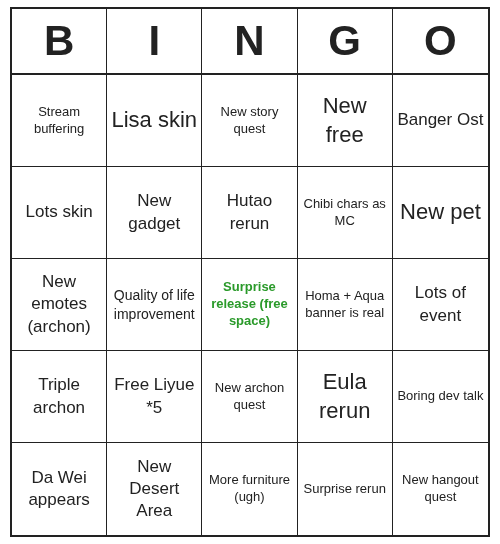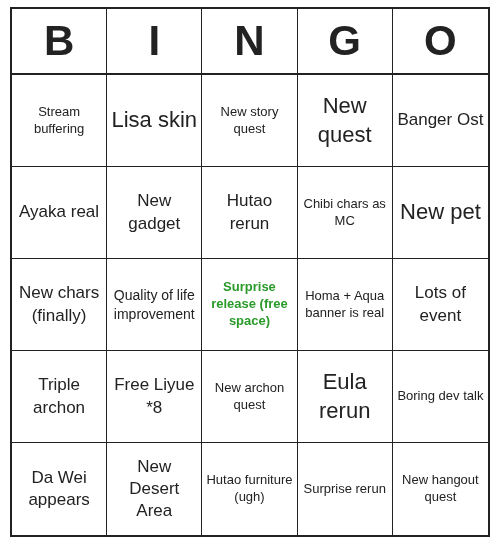--- a/index.html
+++ b/index.html
@@ -81,36 +81,36 @@
     <div class="bingo-letter">B</div>
     <div class="bingo-letter">I</div>
     <div class="bingo-letter">N</div>
     <div class="bingo-letter">G</div>
     <div class="bingo-letter">O</div>
   </div>
   <div class="bingo-grid" id="bingo-grid">
   <div class="bingo-cell">Stream buffering</div>
       <div class="bingo-cell large-text">Lisa skin</div>
       <div class="bingo-cell">New story quest</div>
-      <div class="bingo-cell large-text">New quest</div>
+      <div class="bingo-cell large-text">New free</div>
       <div class="bingo-cell medium-text">Banger Ost</div>
-      <div class="bingo-cell medium-text">Ayaka real</div>
+      <div class="bingo-cell medium-text">Lots skin</div>
       <div class="bingo-cell medium-text">New gadget</div>
       <div class="bingo-cell medium-text">Hutao rerun</div>
       <div class="bingo-cell">Chibi chars as MC</div>
       <div class="bingo-cell large-text">New pet</div>
-      <div class="bingo-cell medium-text">New chars (finally)</div>
+      <div class="bingo-cell medium-text">New emotes (archon)</div>
       <div class="bingo-cell small-text" style="font-size: 14px;">Quality of life improvement</div>
       <div class="bingo-cell free-space">Surprise release (free space)</div>
       <div class="bingo-cell">Homa + Aqua banner is real</div>
       <div class="bingo-cell medium-text">Lots of event</div>
       <div class="bingo-cell medium-text">Triple archon</div>
-      <div class="bingo-cell medium-text">Free Liyue *8</div>
+      <div class="bingo-cell medium-text">Free Liyue *5</div>
       <div class="bingo-cell">New archon quest</div>
       <div class="bingo-cell large-text">Eula rerun</div>
       <div class="bingo-cell">Boring dev talk</div>
       <div class="bingo-cell medium-text">Da Wei appears</div>
       <div class="bingo-cell medium-text">New Desert Area</div>
-      <div class="bingo-cell">Hutao furniture (ugh)</div>
+      <div class="bingo-cell">More furniture (ugh)</div>
       <div class="bingo-cell">Surprise rerun</div>
       <div class="bingo-cell">New hangout quest</div>
     </div>
 </div>
 
 </body></html>

